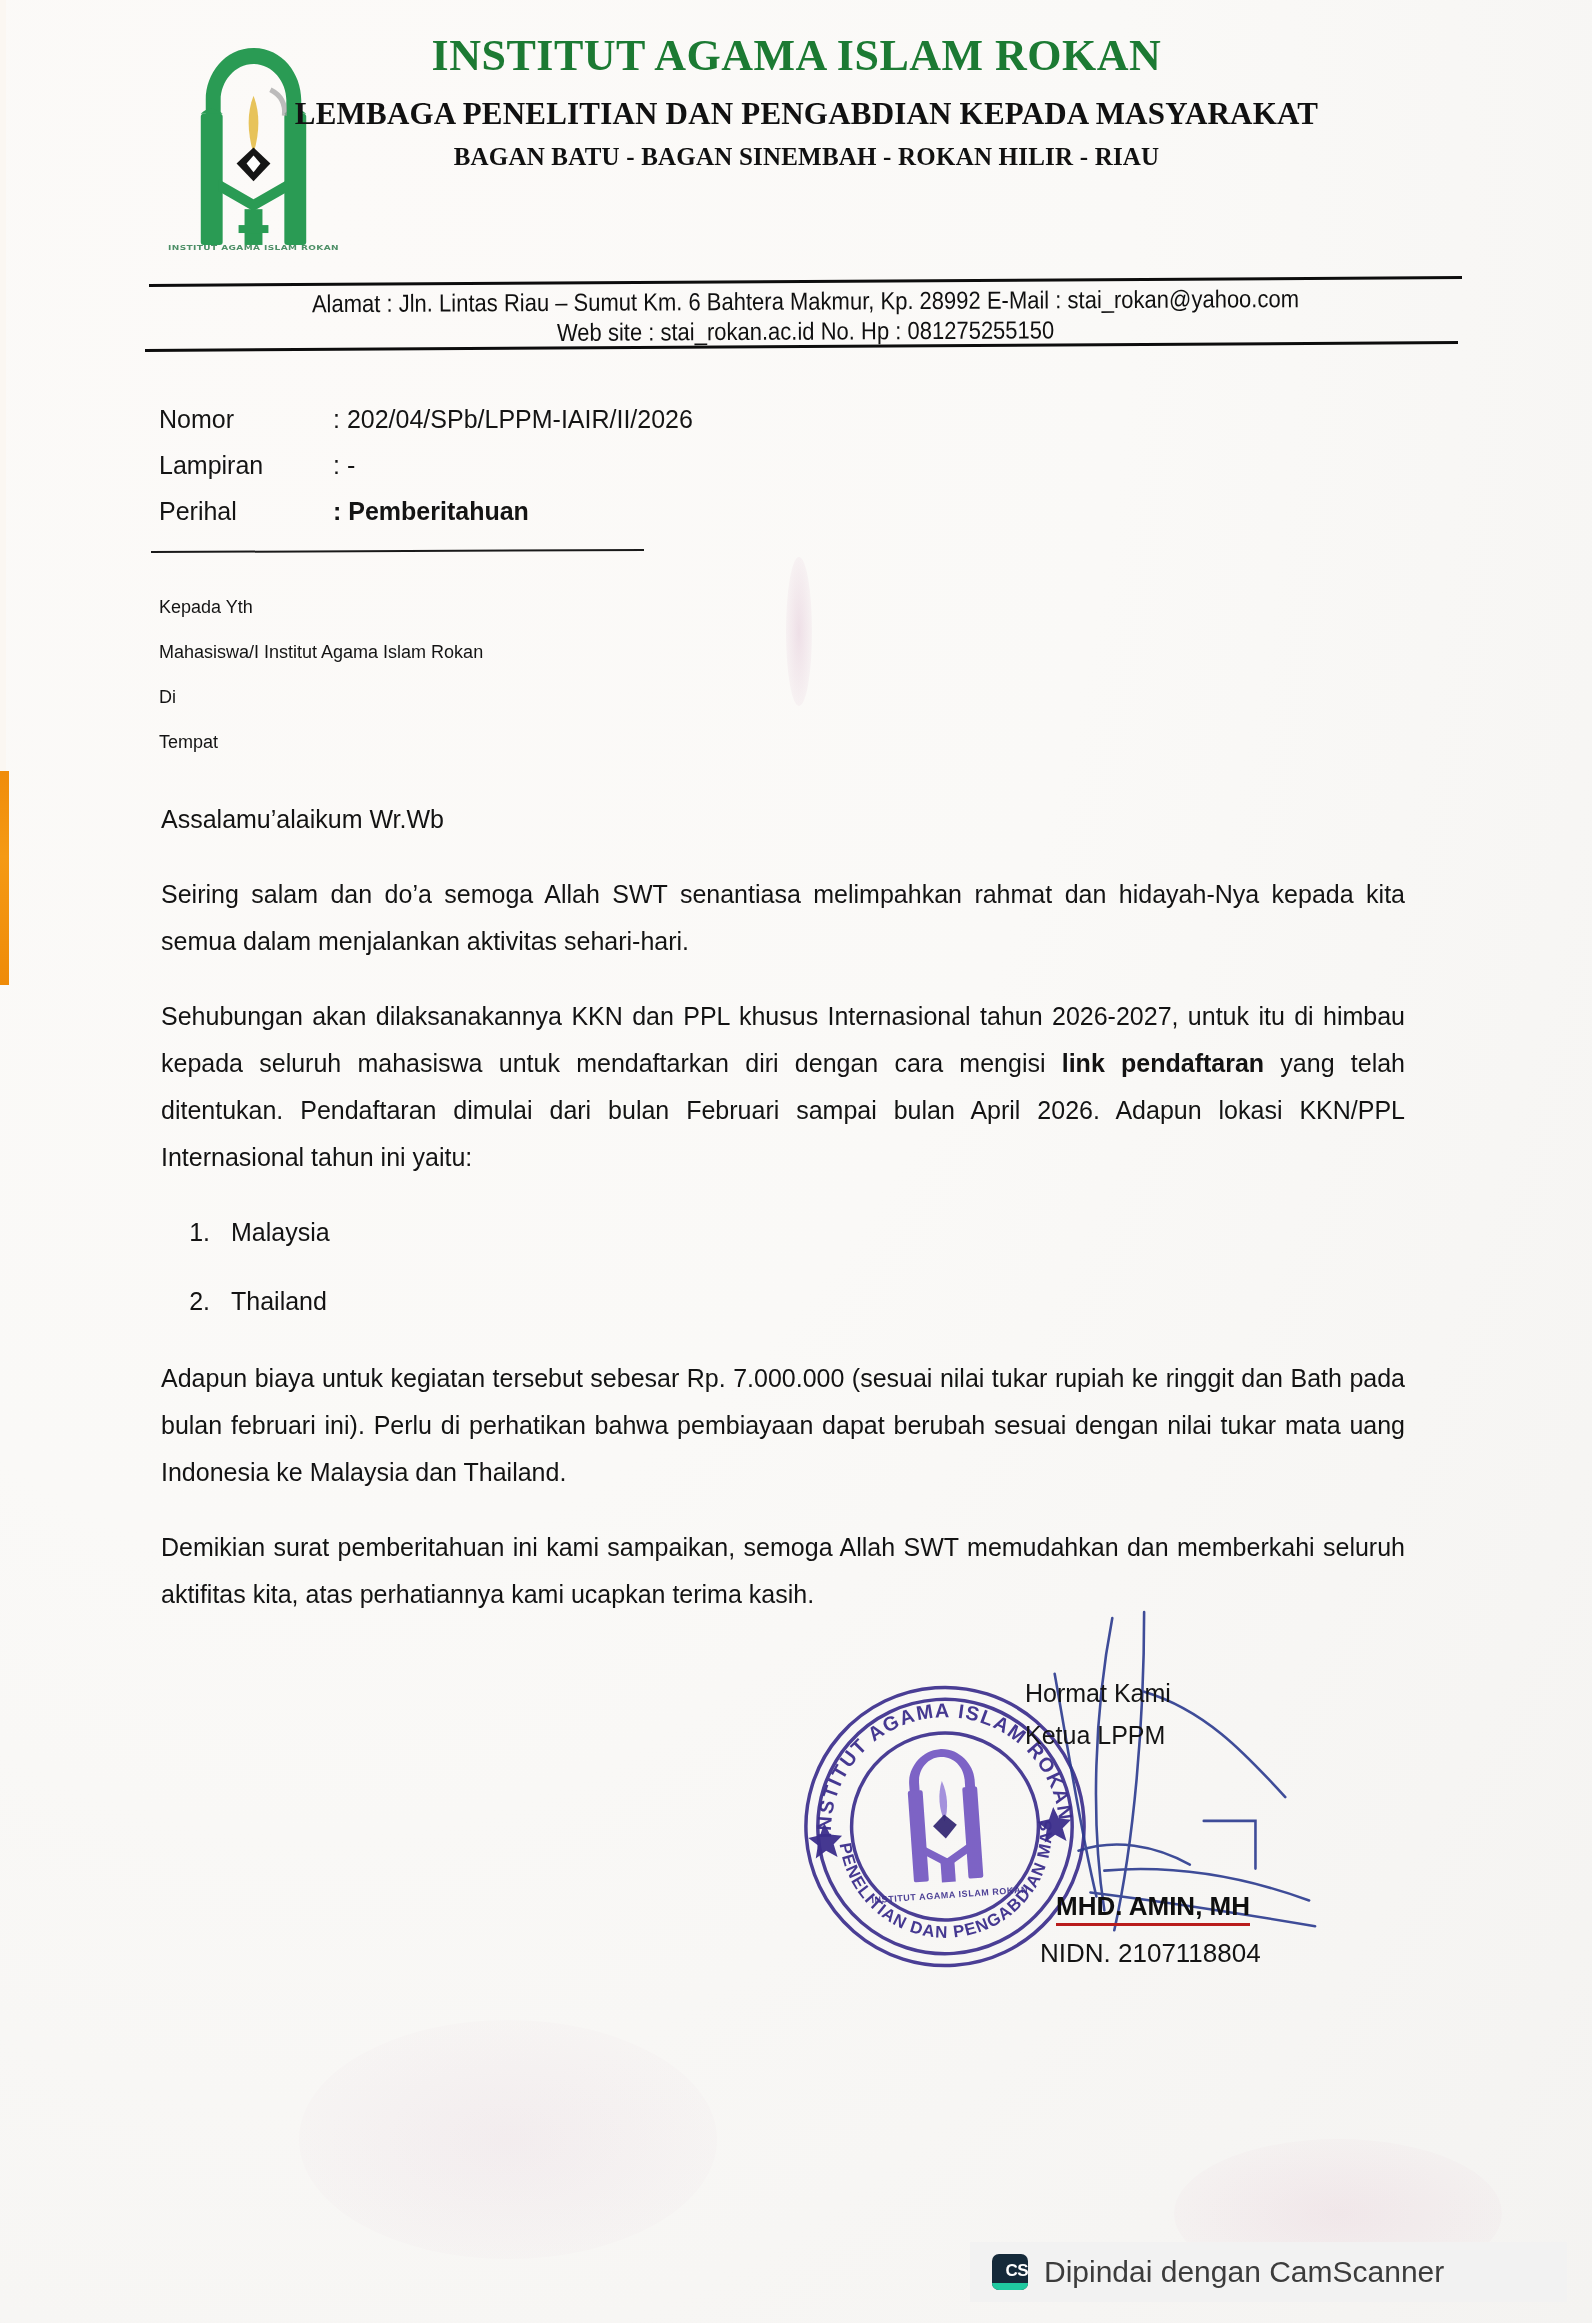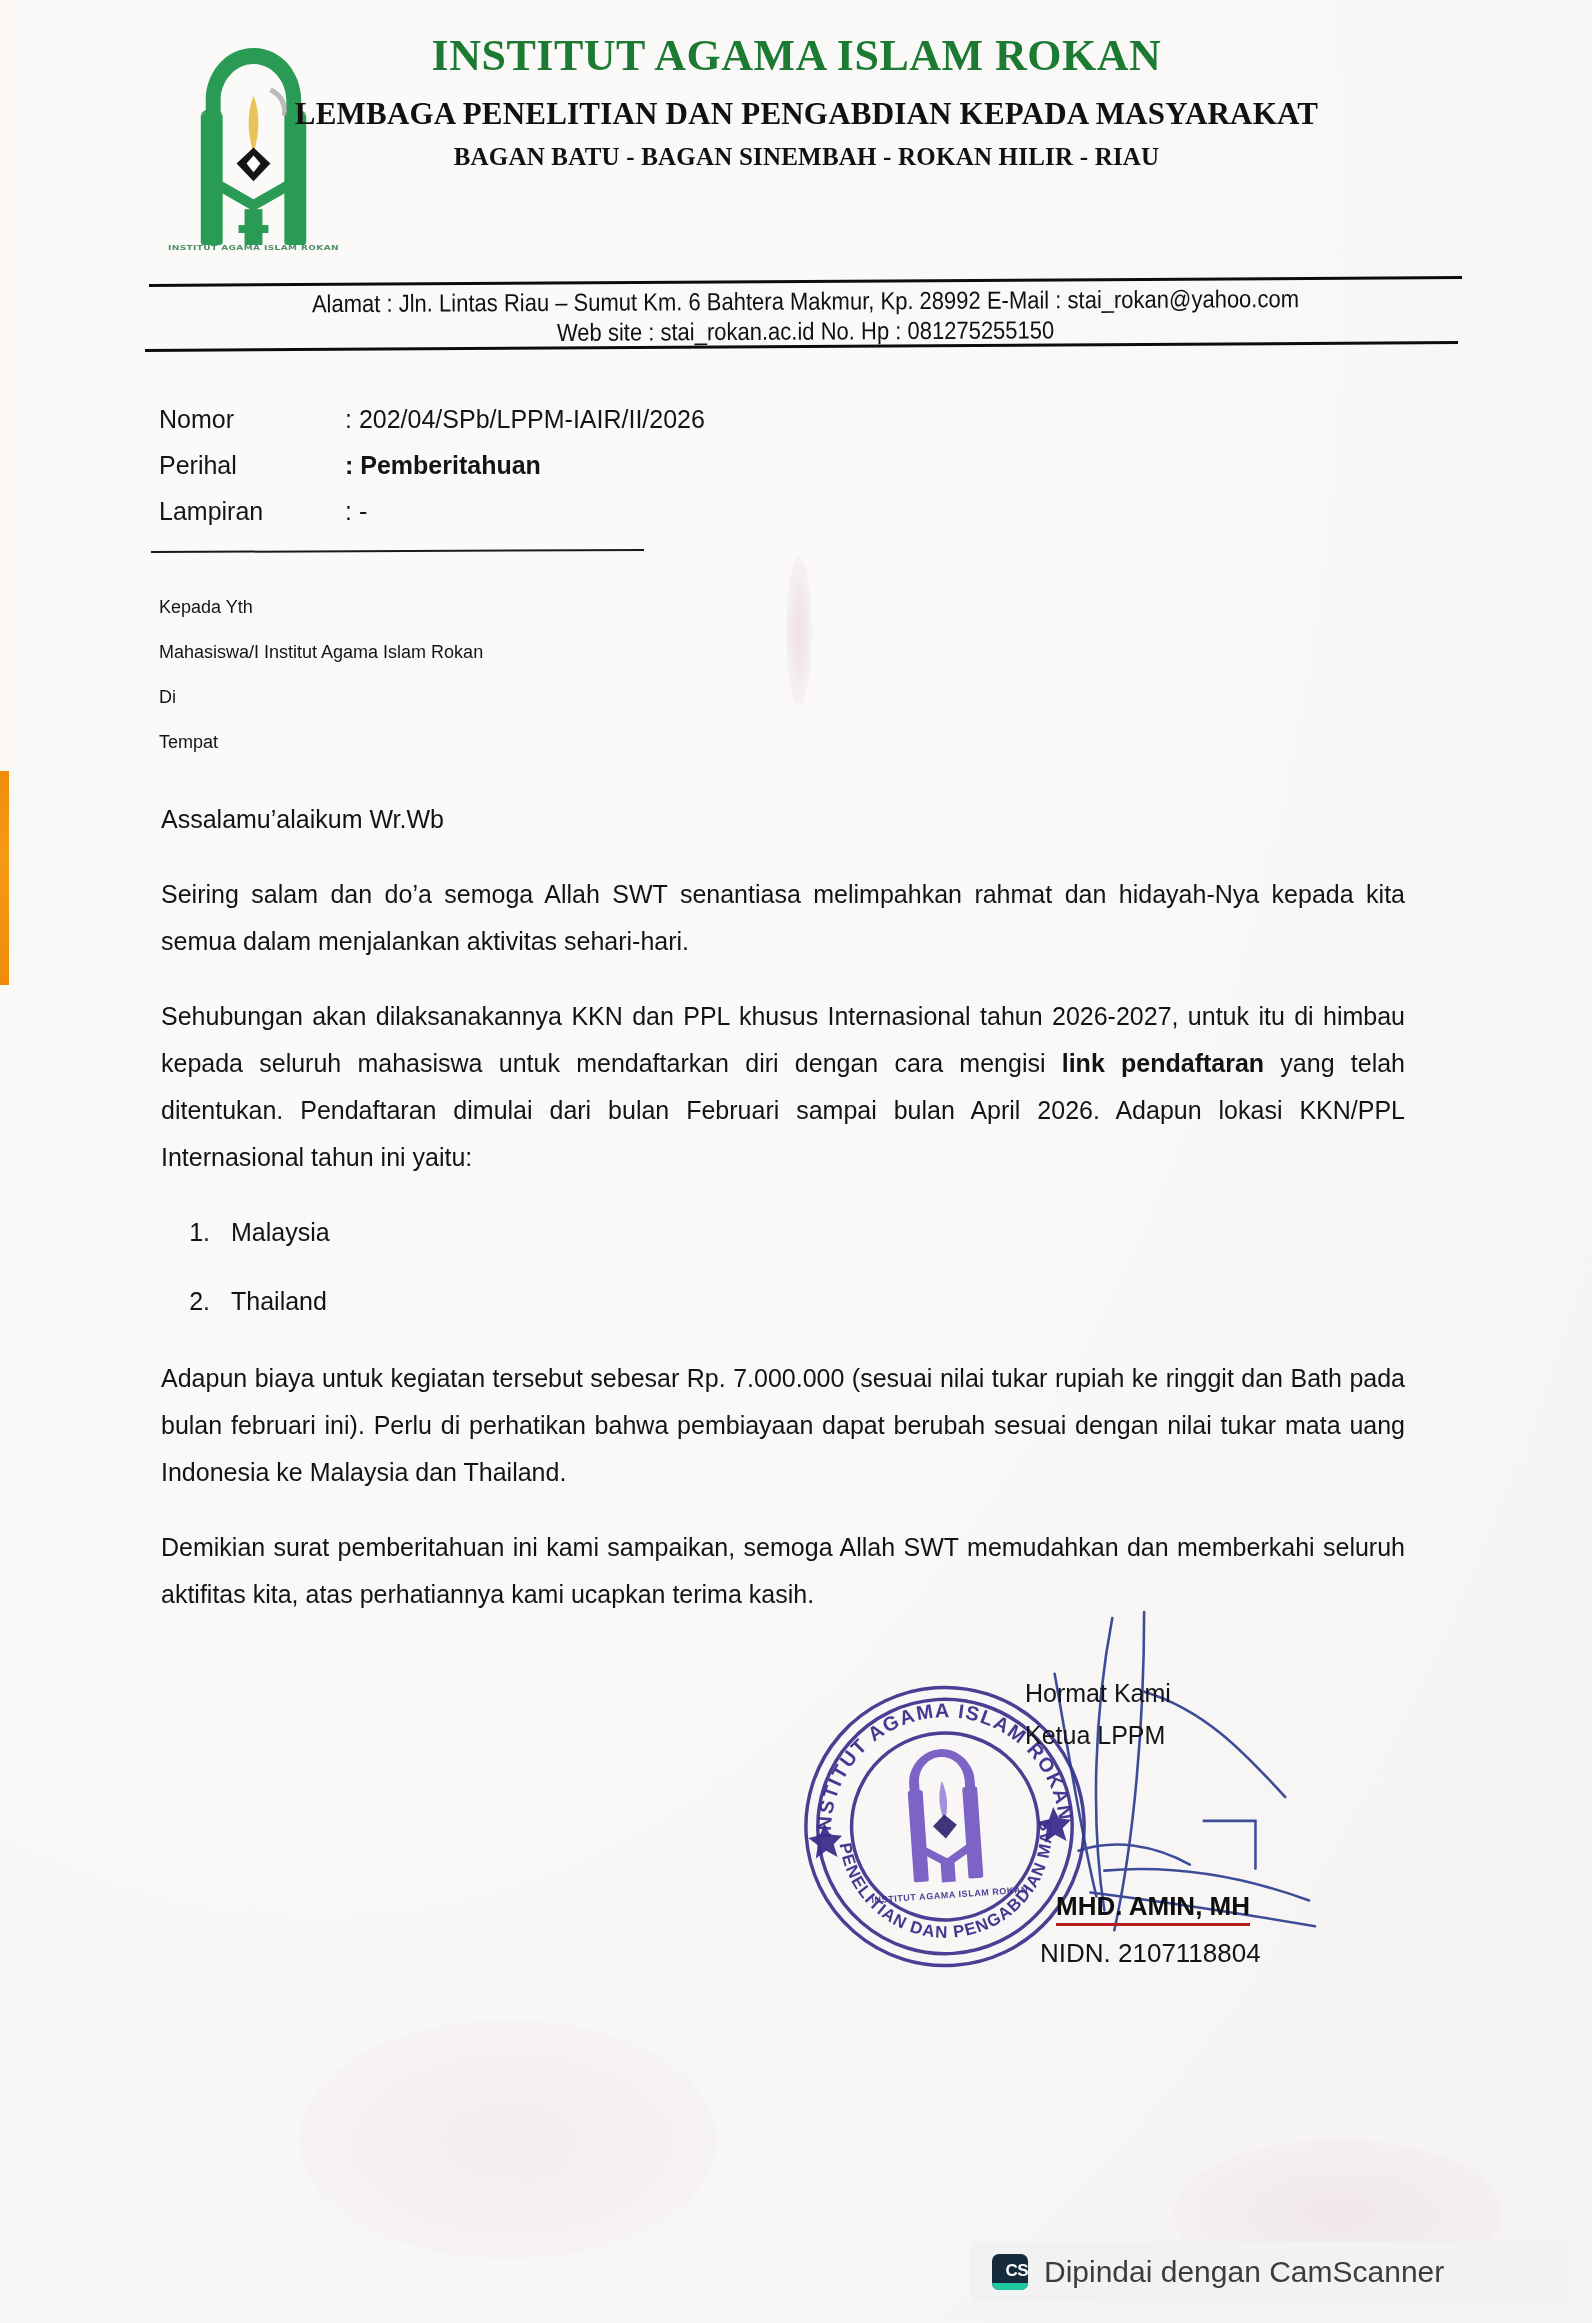--- a/index.html
+++ b/index.html
@@ -143,21 +143,21 @@
 
   
   #meta {
     position: absolute;
     left: 159px;
     top: 396px;
     font-size: 25px;
     line-height: 46px;
     color: #141414;
   }
-  .meta-row { display: flex; gap: 12px; }
+  .meta-row { display: flex; }
   .meta-label { width: 174px; }
   .meta-value { }
   .meta-value.bold { font-weight: bold; }
 
   #rule-meta {
     position: absolute;
     left: 151px;
     top: 550px;
     width: 493px;
     height: 0;
@@ -361,26 +361,26 @@
     </div>
     <div id="rule-bottom"></div>
   </header>
 
   <section id="meta">
     <div class="meta-row">
       <span class="meta-label">Nomor</span>
       <span class="meta-value">: 202/04/SPb/LPPM-IAIR/II/2026</span>
     </div>
     <div class="meta-row">
+      <span class="meta-label">Lampiran</span>
+      <span class="meta-value">: -</span>
+    </div>
+    <div class="meta-row">
       <span class="meta-label">Perihal</span>
       <span class="meta-value bold">: Pemberitahuan</span>
-    </div>
-    <div class="meta-row">
-      <span class="meta-label">Lampiran</span>
-      <span class="meta-value">: -</span>
     </div>
   </section>
   <div id="rule-meta"></div>
 
   <section id="addressee">
     <div>Kepada Yth</div>
     <div>Mahasiswa/I Institut Agama Islam Rokan</div>
     <div>Di</div>
     <div>Tempat</div>
   </section>

